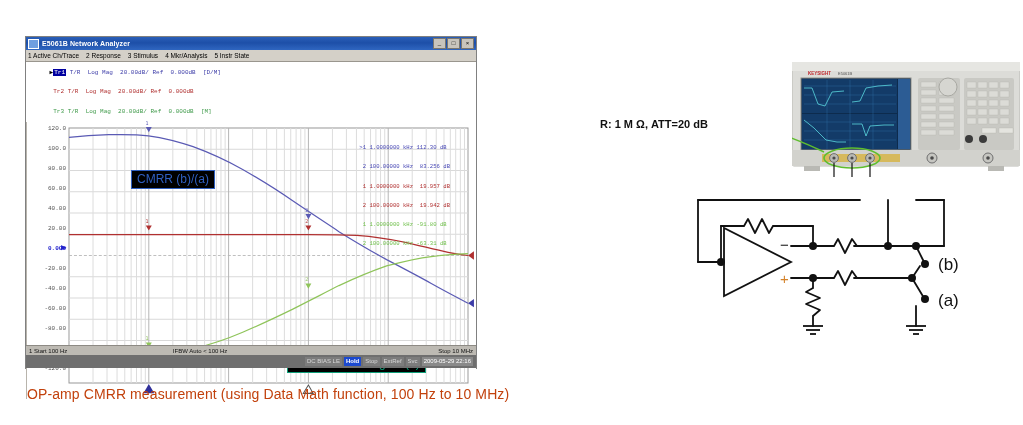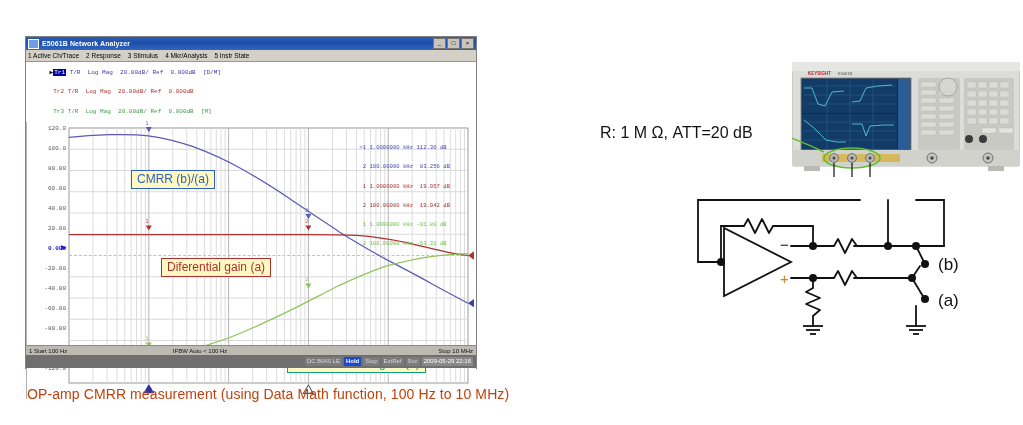--- a/index.html
+++ b/index.html
@@ -46,21 +46,21 @@
   .ylbl{position:absolute;right:3px;transform:translateY(-50%);white-space:nowrap;}
   .ylbl.ref{color:#2222cc;font-weight:bold;}
   #grid-wrap{position:absolute;left:42px;top:6px;right:8px;bottom:16px;}
   svg.gridsvg{position:absolute;left:0;top:0;width:100%;height:100%;overflow:visible;}
   .marker-table{
     position:absolute;right:18px;top:4px;font-family:"Liberation Mono",monospace;
     font-size:5.6px;line-height:6.4px;white-space:pre;
   }
   .mrow{display:block;}
   .label-box{
-    position:absolute;background:#fef9c3;border:1.2px solid #000;
+    position:absolute;background:#000000;border:1.2px solid #000;
     padding:1px 5px 2px 5px;font-size:12px;white-space:nowrap;
     font-family:"Liberation Sans",sans-serif;
   }
   
   #vna-statusbar{
     position:absolute;left:0;bottom:13px;width:100%;height:10px;background:#bdbab3;
     border-top:1px solid #8d8a84;display:flex;align-items:center;
     font-size:6px;color:#111;box-sizing:border-box;padding:0 3px;
   }
   #vna-bottombar{
@@ -70,21 +70,21 @@
   }
   .bseg{padding:0 2px;background:#7c7c7c;line-height:9px;}
   .bseg.hold{background:#1b49d0;color:#fff;font-weight:bold;}
   .bseg.date{background:#8a8a8a;color:#fff;}
   
   #caption{
     position:absolute;left:27px;top:386px;font-size:14px;color:#c2410c;
     font-family:"Liberation Sans",sans-serif;letter-spacing:.1px;
   }
   
-  #cond-lines{position:absolute;left:600px;top:120px;font-size:16px;color:#111;line-height:25px;}
+  #cond-lines{position:absolute;left:600px;top:112px;font-size:11px;color:#111;line-height:25px;font-weight:bold;}
   #photo{position:absolute;left:792px;top:62px;width:228px;height:115px;}
   #diagram{position:absolute;left:676px;top:186px;width:300px;height:150px;}
   .noselect{user-select:none;}
 </style>
 </head>
 <body class="noselect">
 
 <div id="vna-window">
 
   <div id="vna-titlebar">
@@ -251,21 +251,20 @@
       <div class="marker-table">
         <span class="mrow" style="color:#4646b4"><span>&gt;1</span> <span>1.0000000 kHz</span> <span>112.30 dB</span></span>
         <span class="mrow" style="color:#4646b4"><span> 2</span> <span>100.00000 kHz</span> <span> 83.256 dB</span></span>
         <span class="mrow" style="color:#b03030"><span> 1</span> <span>1.0000000 kHz</span> <span> 19.957 dB</span></span>
         <span class="mrow" style="color:#b03030"><span> 2</span> <span>100.00000 kHz</span> <span> 19.942 dB</span></span>
         <span class="mrow" style="color:#6fbf4a"><span> 1</span> <span>1.0000000 kHz</span> <span>-91.80 dB</span></span>
         <span class="mrow" style="color:#6fbf4a"><span> 2</span> <span>100.00000 kHz</span> <span>-63.31 dB</span></span>
       </div>
 
       <div class="label-box" style="left:62px;top:42px;color:#2f5fbf;border-color:#2f5fbf;">CMRR (b)/(a)</div>
-      <div class="label-box" style="left:92px;top:130px;color:#b03030;border-color:#b03030;">Diferential gain (a)</div>
       <div class="label-box" style="left:218px;top:226px;color:#0fa07a;border-color:#0fa07a;">Common-mode gain (b)</div>
     </div>
   </div>
 
   <div id="vna-statusbar">
     <span>1 Start 100 Hz</span>
     <span style="margin-left:auto;margin-right:auto;">IFBW Auto &lt; 100 Hz</span>
     <span style="margin-left:auto;">Stop 10 MHz</span>
   </div>
 

